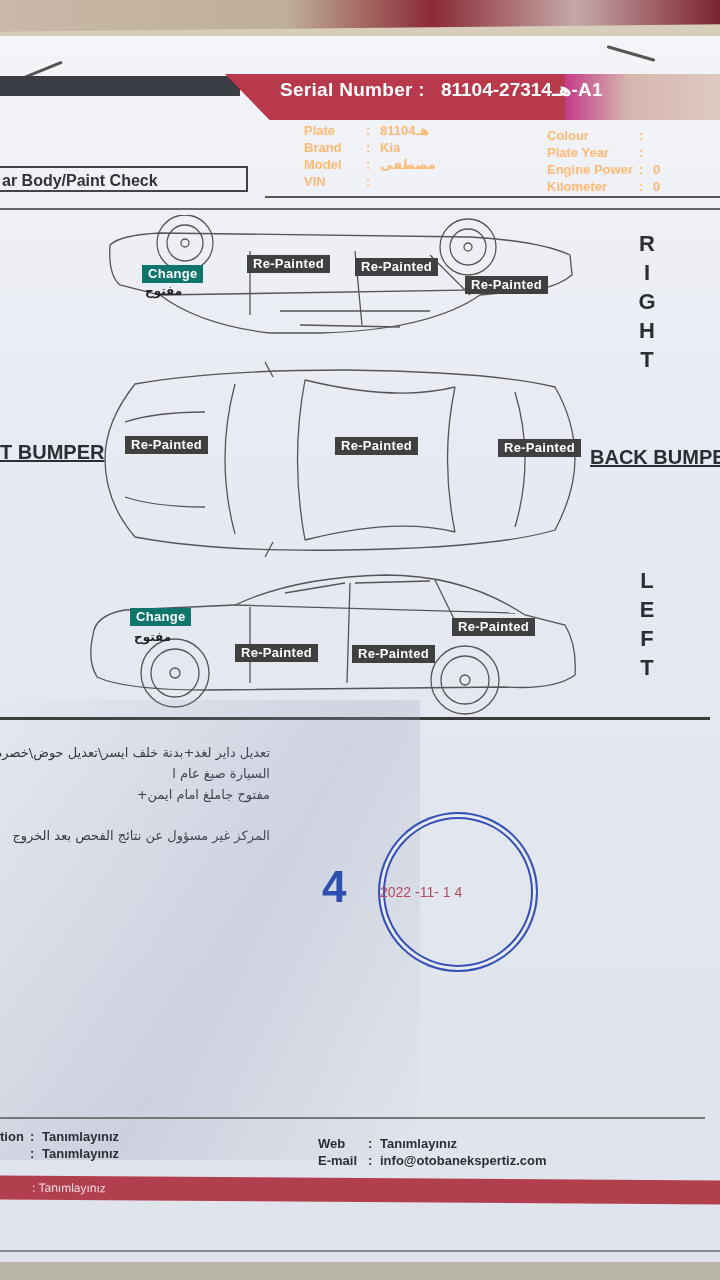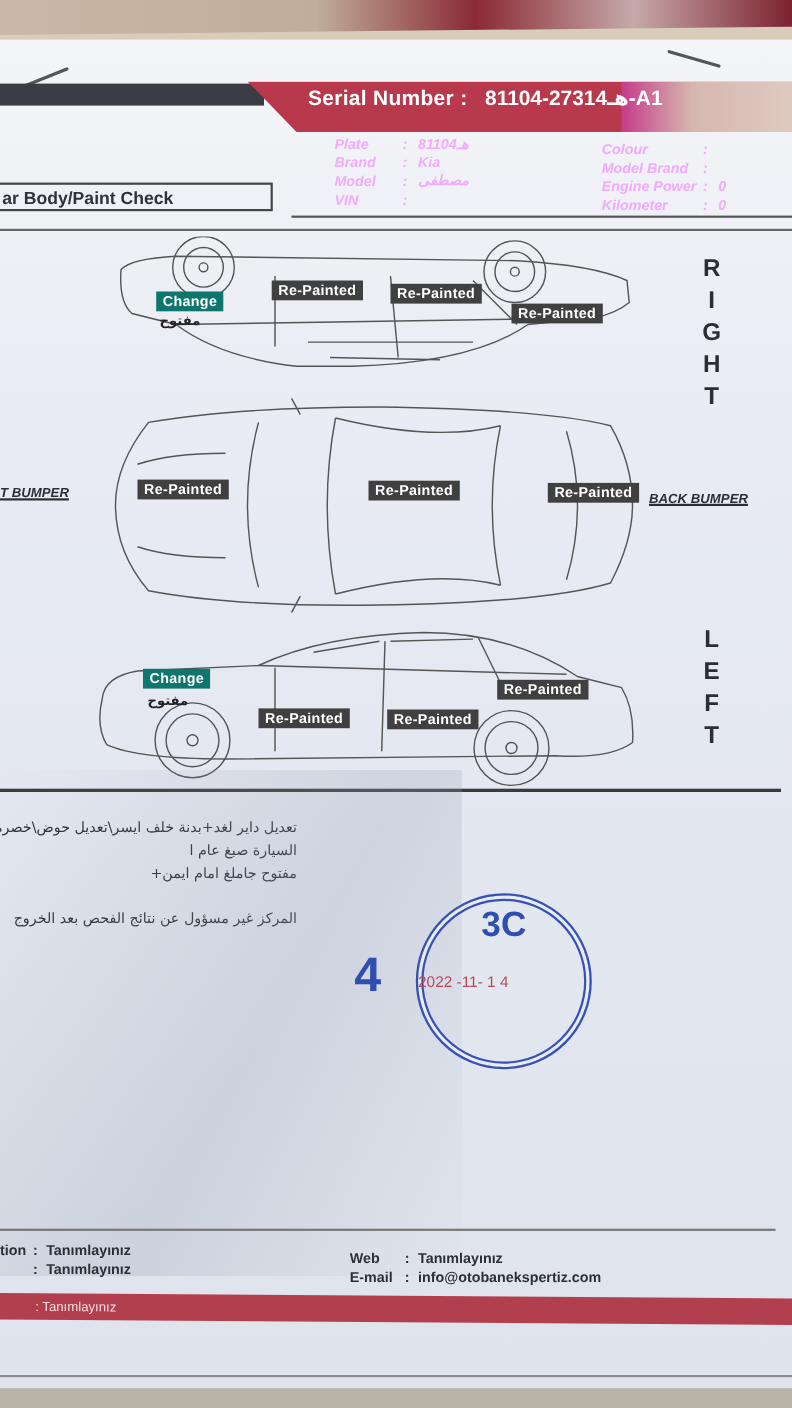--- a/index.html
+++ b/index.html
@@ -35,21 +35,21 @@
   }
   .serial-band::after {
     content:""; position:absolute; left:340px; top:0; width:160px; height:46px;
     background:linear-gradient(90deg, rgba(200,60,150,0.85), rgba(215,190,180,0.95) 40%, rgba(225,210,200,0.95));
   }
   .serial-text {
     position:absolute; left:280px; top:78px; color:#fff; font-weight:bold; font-size:19px; letter-spacing:0.3px; z-index:2;
   }
   .serial-text .val { margin-left:16px; }
 
-  .info { position:absolute; font-size:13px; font-weight:bold; color:#f0abfc; line-height:17px;font-style:italic; }
+  .info { position:absolute; font-size:13px; font-weight:bold; color:#fdba74; line-height:17px; }
   .info .row { display:flex; }
   .info .k { width:62px; }
   .info .c { width:14px; }
   .info2 .k { width:92px; }
   .info-underline { position:absolute; left:265px; top:196px; width:455px; height:2px; background:#555; }
 
   .section-title {
     position:absolute; left:-4px; top:166px; width:252px; height:26px; border:2px solid #444;
     font-weight:bold; font-size:16px; color:#2f3238; line-height:26px; padding-left:4px; box-sizing:border-box;
   }
@@ -59,21 +59,21 @@
   svg.car { position:absolute; }
   .tag {
     position:absolute; font-size:13px; font-weight:bold; color:#fff; padding:1px 6px; line-height:16px;
     letter-spacing:0.3px; white-space:nowrap;
   }
   .tag.blue { background:#404040; }
   .tag.red  { background:#0f766e; }
   .note-ar { position:absolute; font-size:12px; font-weight:bold; color:#222; font-family:"DejaVu Sans", sans-serif; }
 
   .side-letters { position:absolute; width:30px; text-align:center; font-weight:bold; font-size:22px; color:#2b2e33; line-height:29px; }
-  .bumper-label { position:absolute; font-weight:bold; font-size:12px; color:#2b2e33; text-decoration:underline; text-decoration-thickness:2px; white-space:nowrap;font-style:italic; }
+  .bumper-label { position:absolute; font-weight:bold; font-size:20px; color:#2b2e33; text-decoration:underline; text-decoration-thickness:2px; white-space:nowrap; }
 
   .bottom-panel-line { position:absolute; left:0; top:717px; width:710px; height:3px; background:#3a3a3a; }
 
   .notes { position:absolute; right:450px; top:742px; direction:rtl; text-align:right; font-family:"DejaVu Sans", sans-serif;
            font-size:13px; color:#2c2f36; line-height:21px; white-space:nowrap; }
   .notes .gap { height:20px; }
 
   .stamp-num { position:absolute; left:322px; top:862px; font-size:44px; font-weight:bold; color:#2e4fb0; }
   .stamp {
     position:absolute; left:378px; top:812px; width:156px; height:156px; border-radius:50%;
@@ -132,21 +132,21 @@
     </div>
 </div>
 
 <div class="info info2" style="left:547px;top:127px;">
   <div class="row">
       <span class="k">Colour</span>
       <span class="c">:</span>
       <span></span>
     </div>
   <div class="row">
-      <span class="k">Model Brand</span>
+      <span class="k">Plate Year</span>
       <span class="c">:</span>
       <span></span>
     </div>
   <div class="row">
       <span class="k">Engine Power</span>
       <span class="c">:</span>
       <span>0</span>
     </div>
   <div class="row">
       <span class="k">Kilometer</span>
@@ -242,21 +242,20 @@
   <div>السيارة صبغ عام ا</div>
   <div>مفتوح جاملغ امام ايمن+</div>
   <div class="gap"></div>
   <div>المركز غير مسؤول عن نتائج الفحص بعد الخروج</div>
 </div>
 
 <div class="shade"></div>
 
 <div class="stamp-num">4</div>
 <div class="stamp">
-  <div class="code">3C</div>
   <div class="date">2022 -11- 1 4</div>
 </div>
 
 <div class="footer-line"></div>
 <div class="footer" style="left:0px;top:1128px;">
   <div class="row">
       <span style="width:30px">tion</span>
       <span style="width:12px">:</span>
       <span>Tanımlayınız</span>
     </div>

